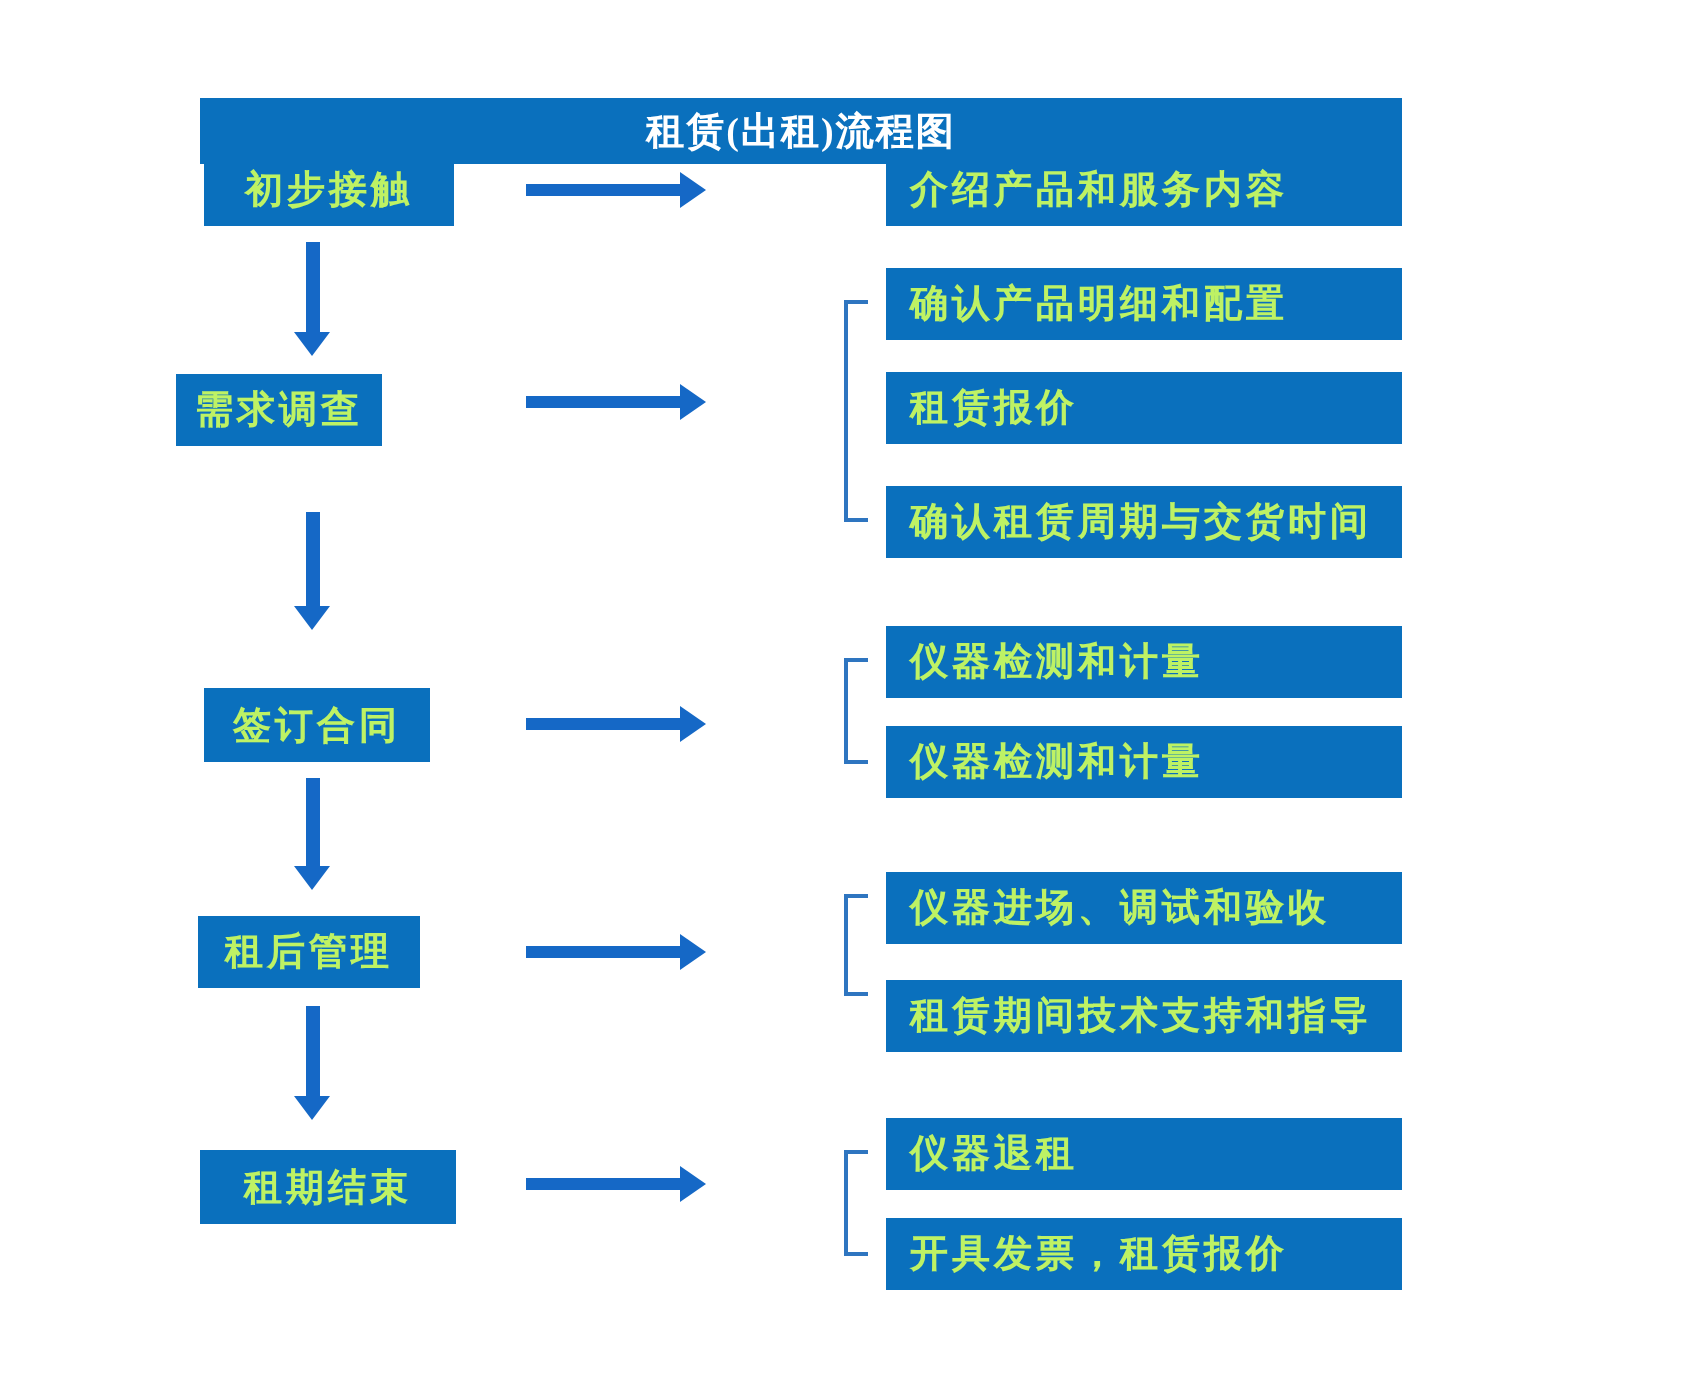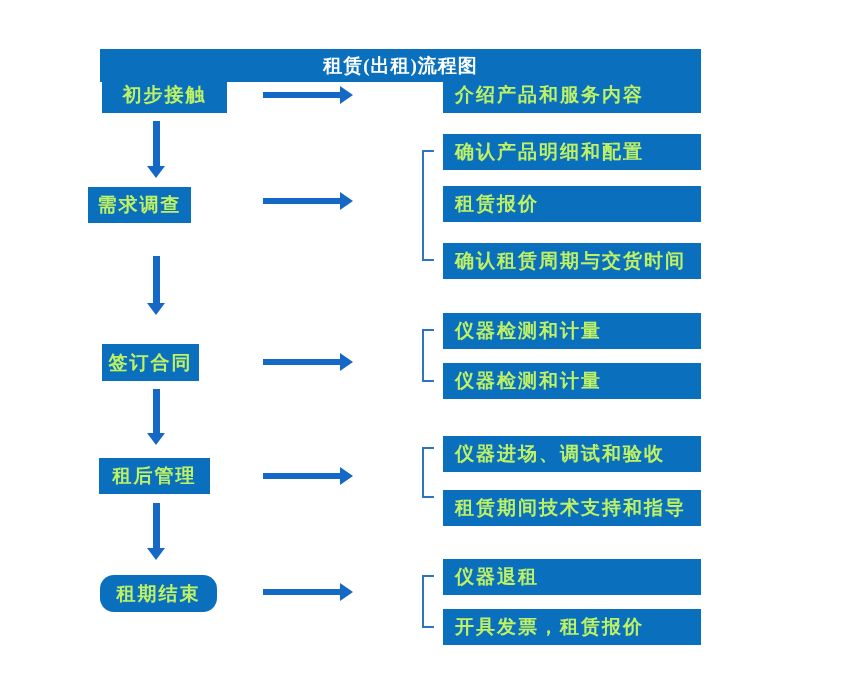--- a/index.html
+++ b/index.html
@@ -96,33 +96,33 @@
   <div class="v-arrow" style="top:121px; height:45px;"></div>
 
   <div class="box left-box" style="left:88px; top:187px; width:103px; height:36px;">需求调查</div>
   <div class="h-arrow" style="top:198px;"></div>
   <div class="bracket" style="top:150px; height:111px;"></div>
   <div class="box right-box" style="top:134px;">确认产品明细和配置</div>
   <div class="box right-box" style="top:243px;">确认租赁周期与交货时间</div>
   <div class="box right-box" style="top:186px;">租赁报价</div>
   <div class="v-arrow" style="top:256px; height:47px;"></div>
 
-  <div class="box left-box" style="left:102px; top:344px; width:97px; height:37px;">签订合同</div>
+  <div class="box left-box" style="left:102px; top:344px; width:113px; height:37px;">签订合同</div>
   <div class="h-arrow" style="top:359px;"></div>
   <div class="bracket" style="top:329px; height:53px;"></div>
   <div class="box right-box" style="top:313px;">仪器检测和计量</div>
   <div class="box right-box" style="top:363px;">仪器检测和计量</div>
   <div class="v-arrow" style="top:389px; height:44px;"></div>
 
   <div class="box left-box" style="left:99px; top:458px; width:111px; height:36px;">租后管理</div>
   <div class="h-arrow" style="top:473px;"></div>
   <div class="bracket" style="top:447px; height:51px;"></div>
   <div class="box right-box" style="top:424px;margin-top:12px;">仪器进场、调试和验收</div>
   <div class="box right-box" style="top:490px;">租赁期间技术支持和指导</div>
   <div class="v-arrow" style="top:503px; height:45px;"></div>
 
-  <div class="box left-box" style="left:100px; top:575px; width:117px; height:37px;border-radius:14px;">租期结束</div>
+  <div class="box left-box" style="left:100px; top:575px; width:128px; height:37px;">租期结束</div>
   <div class="h-arrow" style="top:589px;"></div>
   <div class="bracket" style="top:575px; height:53px;"></div>
   <div class="box right-box" style="top:559px;">仪器退租</div>
   <div class="box right-box" style="top:609px;">开具发票，租赁报价</div>
 
 </div>
 
 </body></html>

